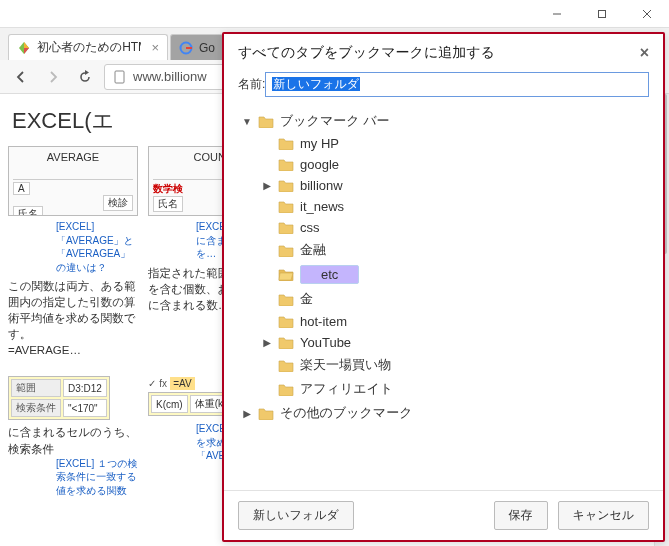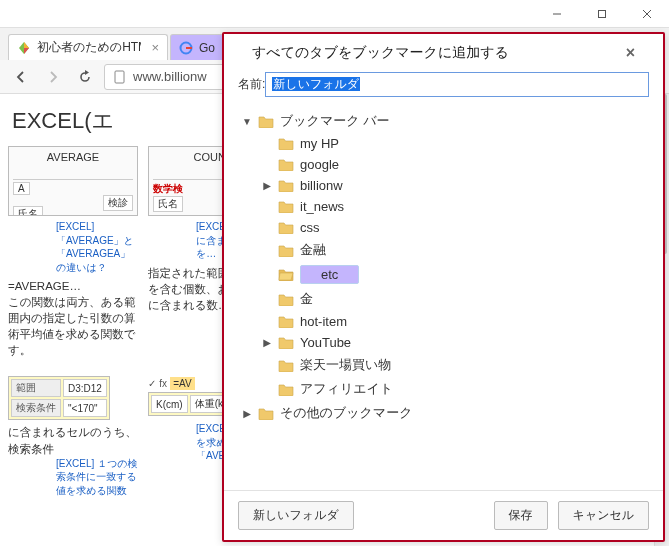--- a/index.html
+++ b/index.html
@@ -6,21 +6,21 @@
 body { width: 669px; height: 546px; overflow: hidden; background: #fff; position: relative; }
 
 
 .titlebar { height: 28px; background: #fff; display: flex; justify-content: flex-end; align-items: center; border-bottom: 1px solid #e0e0e0; }
 .winbtn { width: 45px; height: 28px; display: flex; align-items: center; justify-content: center; color: #666; font-size: 11px; }
 .winbtn svg { width: 10px; height: 10px; }
 
 
 .tabstrip { height: 32px; background: #f2f2f2; display: flex; align-items: flex-end; padding-left: 8px; }
 .tab { height: 26px; background: #fff; border: 1px solid #ccc; border-bottom: none; border-radius: 3px 3px 0 0; padding: 0 8px; display: flex; align-items: center; gap: 6px; font-size: 12px; color: #333; margin-right: 2px; max-width: 160px; }
-.tab.inactive { background: #c4b5fd; justify-content: space-between; }
+.tab.inactive { background: #a3a3a3; justify-content: space-between; }
 .tab-icon { width: 14px; height: 14px; flex-shrink: 0; }
 .tab-title { white-space: nowrap; overflow: hidden; }
 .tab-close { color: #888; font-size: 13px; margin-left: 4px; }
 
 
 .toolbar { height: 34px; background: #f7f7f7; border-bottom: 1px solid #ddd; display: flex; align-items: center; padding: 0 8px; gap: 6px; }
 .navbtn { width: 26px; height: 26px; display: flex; align-items: center; justify-content: center; color: #555; }
 .navbtn.disabled { color: #bbb; }
 .addrbar { flex: 1; height: 26px; border: 1px solid #ccc; border-radius: 3px; background: #fff; display: flex; align-items: center; padding: 0 8px; font-size: 13px; color: #555; }
 .addr-icon { width: 14px; height: 14px; margin-right: 6px; }
@@ -38,21 +38,21 @@
 .card-link { color: #1a5fc4; font-size: 10px; line-height: 1.35; display: block; margin-bottom: 4px; margin-left: 48px; }
 .card-desc { font-size: 11.5px; color: #333; line-height: 1.4; }
 .row2 { margin-top: 18px; display:flex; gap: 10px; }
 .minitable { border:1px solid #bbb; font-size:10px; background:#fef9c3; }
 .minitable td { border:1px solid #ccc; padding:1px 4px; background:#fff; }
 .minitable .hdr { background:#eee; color:#555; }
 .formula { background:#ffe08a; color:#333; font-size:10px; padding:1px 3px; }
 
 
 .overlay { position: absolute; top: 32px; left: 222px; right: 4px; bottom: 4px; background: #fff; border: 2px solid #b00020; border-radius: 2px; box-shadow: 0 2px 8px rgba(0,0,0,0.15); display:flex; flex-direction:column; }
-.dtitle { display:flex; align-items:center; padding: 10px 28px 6px; font-size: 14px; color: #222; }
+.dtitle { display:flex; align-items:center; padding: 10px 14px 6px; font-size: 14px; color: #222; }
 .dclose { margin-left:auto; color:#666; font-size:16px; font-weight:bold; cursor:pointer; }
 .drow { display:flex; align-items:center; padding: 4px 14px 8px; }
 .dlabel { font-size: 12px; color: #333; }
 .dinput { flex:1; border:1px solid #6a9ae0; padding:3px 6px; font-size:12px; background:#fff; }
 .dinput .selected { background:#1a73e8; color:#fff; padding:0 1px; }
 .tree { flex:1; overflow:auto; padding: 4px 14px; font-size: 13px; color:#333; }
 .tree ul { list-style:none; padding-left: 20px; }
 .tree > ul { padding-left: 4px; }
 .tree li { display:flex; align-items:center; gap:6px; padding:3px 0; white-space:nowrap; }
 .tree li.branch > .tw { width:10px; color:#555; font-size:10px; text-align:center; }
@@ -145,22 +145,22 @@
   <h1>EXCEL(エ</h1>
   <div class="cards">
     <div class="card">
       <div class="thumb">
         <div class="th-title">AVERAGE</div>
         <span class="cell">A</span><br>
         <span class="cell" style="float:right">検診</span><br>
         <span class="cell">氏名</span>
       </div>
       <a class="card-link">[EXCEL]「AVERAGE」と「AVERAGEA」の違いは？</a>
+      <div class="card-desc">この関数は両方、ある範囲内の指定した引数の算術平均値を求める関数です。</div>
       <div class="card-desc">=AVERAGE…</div>
-      <div class="card-desc">この関数は両方、ある範囲内の指定した引数の算術平均値を求める関数です。</div>
     </div>
     <div class="card">
       <div class="thumb">
         <div class="th-title">COUNT</div>
         <div class="th-red">数学検</div>
         <span class="cell">氏名</span>
       </div>
       <a class="card-link">[EXCEL] セル配列に含まれの個数を…</a>
       <div class="card-desc">指定された範囲れる数値を含む個数、および引トに含まれる数…</div>
     </div>

